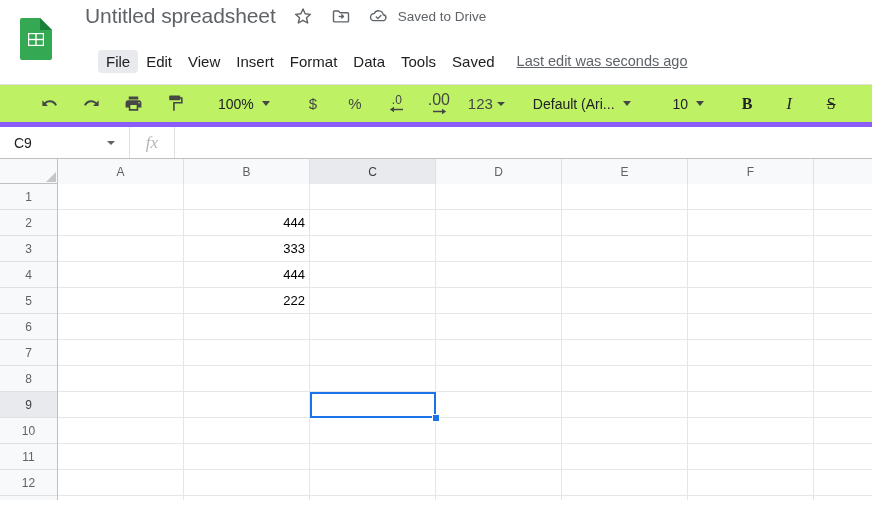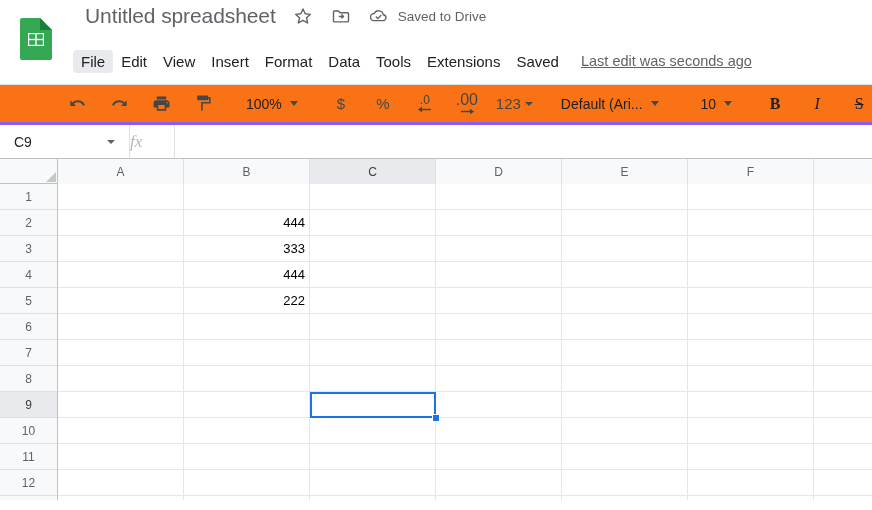--- a/index.html
+++ b/index.html
@@ -43,21 +43,21 @@
   }
   .saved-label {
     margin-left: 8px;
     font-size: 13.5px;
     color: #5f6368;
     white-space: nowrap;
   }
 
   .menu-row {
     position: absolute;
-    left: 73px; top: 47px;
+    left: 98px; top: 47px;
     display: flex; align-items: center;
     height: 28px;
   }
   .menu-item {
     font-size: 15px;
     color: #202124;
     padding: 3px 8px;
     border-radius: 4px;
     cursor: pointer;
     white-space: nowrap;
@@ -72,22 +72,22 @@
     cursor: pointer;
   }
 
   
   .toolbar {
     position: relative;
     height: 38px;
     border-top: 1px solid #e0e0e0;
     display: flex;
     align-items: center;
-    padding-left: 56px;
-    background: #f97316;
+    padding-left: 28px;
+    background: #bef264;
   }
   .tb-btn {
     height: 28px; min-width: 28px;
     display: flex; align-items: center; justify-content: center;
     color: #444746;
     border-radius: 4px;
     cursor: pointer;
     margin: 0 7px;
     font-size: 14px;
   }
@@ -122,40 +122,41 @@
   }
   .zoom-box { width: 72px; justify-content: space-between; }
   .font-box { width: 112px; justify-content: flex-end; }
   .size-box { width: 76px; justify-content: space-between; }
   .fmt-glyph { font-size: 15px; color: #444746; }
 
   
   .formula-bar {
     position: relative;
     height: 36px;
-    border-top: 3px solid #8b5cf6;
+    border-top: 5px solid #8b5cf6;
     display: flex; align-items: center;
     background: #ffffff;
   }
   .name-box {
     width: 130px; height: 100%;
     display: flex; align-items: center;
     padding-left: 14px;
     border-right: 1px solid #e0e0e0;
     position: relative;
     cursor: text;
   }
   .name-box-text { font-size: 14px; color: #202124; }
   .name-box .caret-sm {
     position: absolute; right: 14px;
     border-top-color: #5f6368;
     margin-left: 0;
   }
   .fx {
     width: 44px;
+    text-align: center;
     font-family: "Liberation Serif", serif;
     font-style: italic;
     font-size: 17px;
     color: #b6b6b6;
   }
   .formula-input {
     flex: 1; height: 100%;
     display: flex; align-items: center;
     border-left: 1px solid #e0e0e0;
     padding-left: 10px;
@@ -308,21 +309,20 @@
   </div>
 
   <div class="menu-row">
     <span class="menu-item active">File</span>
     <span class="menu-item">Edit</span>
     <span class="menu-item">View</span>
     <span class="menu-item">Insert</span>
     <span class="menu-item">Format</span>
     <span class="menu-item">Data</span>
     <span class="menu-item">Tools</span>
-    <span class="menu-item">Extensions</span>
     <span class="menu-item">Saved</span>
     <span class="last-edit">Last edit was seconds ago</span>
   </div>
 </div>
 
 <div class="toolbar">
 
   <div class="tb-btn">
     <svg width="19" height="19" viewBox="0 0 24 24" fill="#444746">
       <path d="M12.5 8c-2.65 0-5.05.99-6.9 2.6L3 8v7h7l-2.62-2.62A7.4 7.4 0 0 1 12.5 10.5c2.95 0 5.48 1.77 6.55 4.3l2.37-.78C20.07 10.4 16.6 8 12.5 8z"></path>

